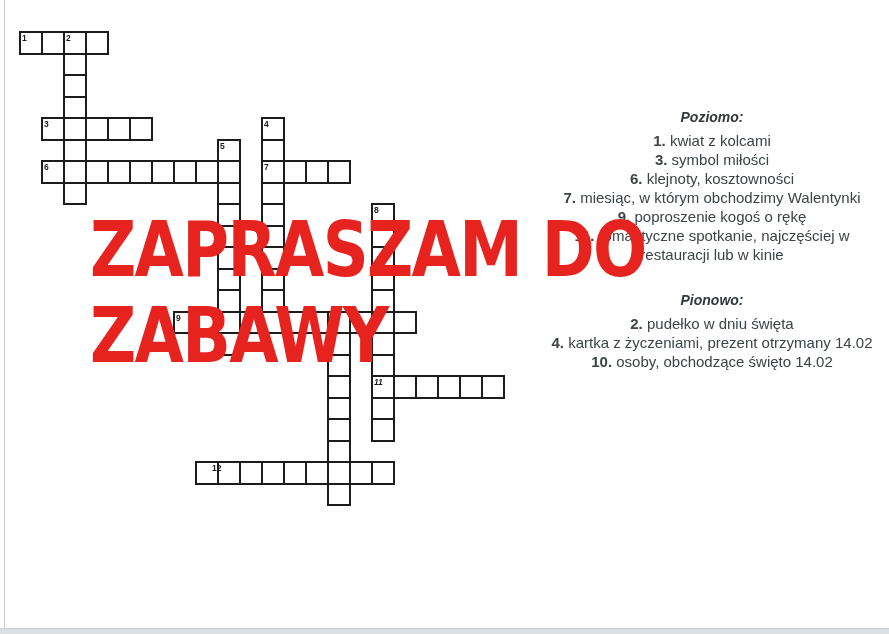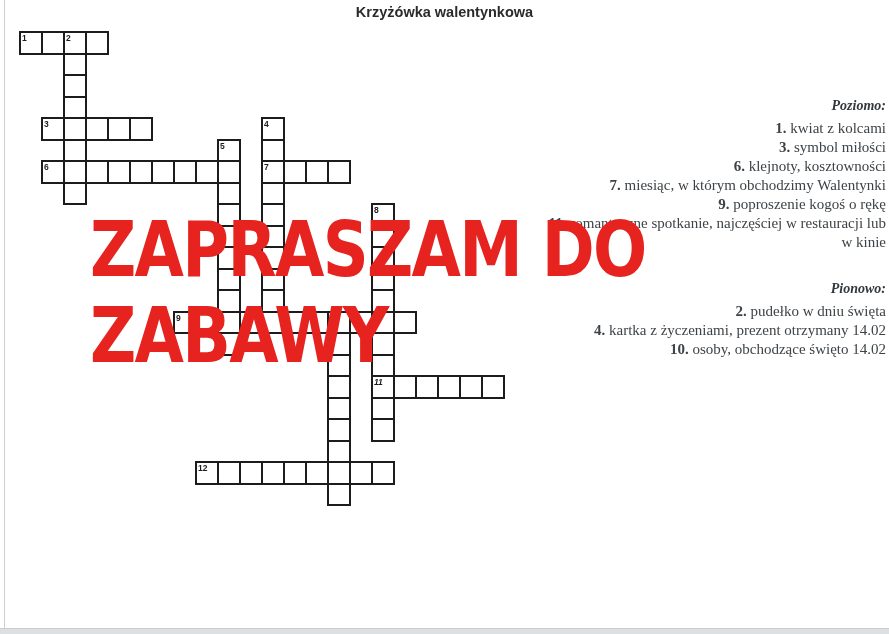--- a/index.html
+++ b/index.html
@@ -41,25 +41,24 @@
   .cell-num {
     position: absolute;
     font-size: 8.5px;
     font-weight: 600;
     color: #1c1c1c;
     z-index: 3;
     line-height: 9px;
   }
   .clues {
     position: absolute;
-    left: 538px; top: 96px; width: 348px;
-    text-align: right;
+    left: 538px; top: 108px; width: 348px;
+    text-align: center;
     color: #3e4347;
     z-index: 2;
-    font-family: Liberation Serif, serif;
   }
   .clues-header {
     font-weight: 700;
     font-style: italic;
     font-size: 14px;
     line-height: 19px;
     margin-bottom: 4px;
     color: #33383c;
   }
   .clues-header.down-header { margin-top: 27px; }
@@ -81,21 +80,20 @@
   .wm-line-2 { left: 90px; top: 298px; }
 </style>
 </head>
 <body>
 
 <div class="page">
 
   <div class="left-edge"></div>
   <div class="bottom-strip"></div>
 
-  <div class="title">Krzyżówka walentynkowa</div>
 
   <div class="grid" id="grid">
       <div class="cell" style="left: 19px; top: 31px; border-color: rgb(28, 28, 28);"></div>
       <div class="cell" style="left: 41px; top: 31px; border-color: rgb(28, 28, 28);"></div>
       <div class="cell" style="left: 63px; top: 31px; border-color: rgb(28, 28, 28);"></div>
       <div class="cell" style="left: 85px; top: 31px; border-color: rgb(28, 28, 28);"></div>
       <div class="cell" style="left: 63px; top: 31px; border-color: rgb(28, 28, 28);"></div>
       <div class="cell" style="left: 63px; top: 52.5px; border-color: rgb(28, 28, 28);"></div>
       <div class="cell" style="left: 63px; top: 74px; border-color: rgb(28, 28, 28);"></div>
       <div class="cell" style="left: 63px; top: 95.5px; border-color: rgb(28, 28, 28);"></div>
@@ -191,21 +189,21 @@
       <span class="cell-num" style="left: 66px; top: 34px;">2</span>
       <span class="cell-num" style="left: 44px; top: 120px;">3</span>
       <span class="cell-num" style="left: 264px; top: 120px;">4</span>
       <span class="cell-num" style="left: 220px; top: 141.5px;">5</span>
       <span class="cell-num" style="left: 44px; top: 163px;">6</span>
       <span class="cell-num" style="left: 264px; top: 163px;">7</span>
       <span class="cell-num" style="left: 374px; top: 206px;">8</span>
       <span class="cell-num" style="left: 176px; top: 313.5px;">9</span>
       <span class="cell-num" style="left: 330px; top: 313.5px;">10</span>
       <span class="cell-num" style="left: 374px; top: 378px; font-style: italic;">11</span>
-      <span class="cell-num" style="left: 198px; top: 464px;">12</span>
+      <span class="cell-num" style="left: 212px; top: 464px;">12</span>
     </div>
 
   <div class="clues">
     <div class="clues-header">Poziomo:</div>
     <div id="across-clues">
         <div class="clue-line"><span class="clue-num">1. </span><span>kwiat z kolcami</span></div>
         <div class="clue-line"><span class="clue-num">3. </span><span>symbol miłości</span></div>
         <div class="clue-line"><span class="clue-num">6. </span><span>klejnoty, kosztowności</span></div>
         <div class="clue-line"><span class="clue-num">7. </span><span>miesiąc, w którym obchodzimy Walentynki</span></div>
         <div class="clue-line"><span class="clue-num">9. </span><span>poproszenie kogoś o rękę</span></div>

